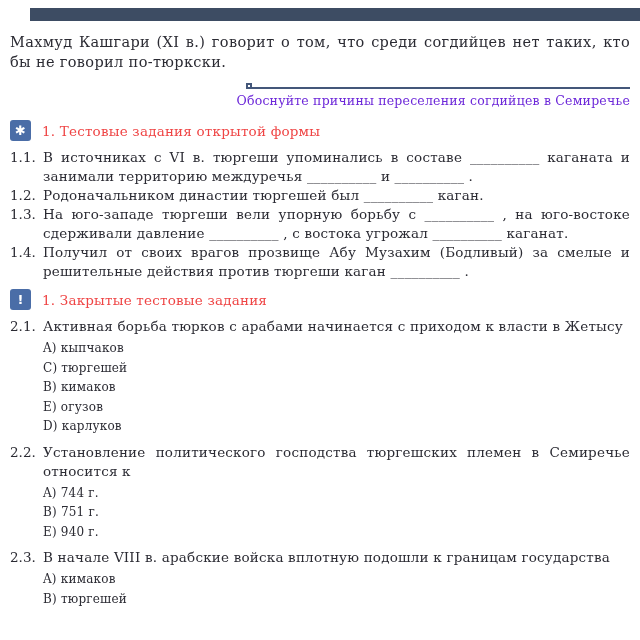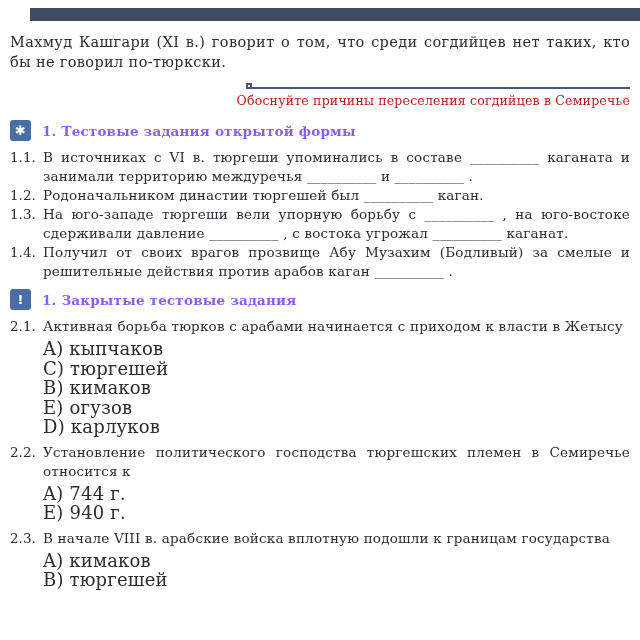--- a/index.html
+++ b/index.html
@@ -29,46 +29,46 @@
   .callout-line {
     position: absolute; top: 7px; left: 240px; right: 0; height: 0;
     border-top: 2px solid #44577a;
   }
   .callout-square {
     position: absolute; top: 3px; left: 236px; width: 6px; height: 6px;
     background: #ffffff; border: 2px solid #44577a;
   }
   .callout-text {
     position: absolute; top: 13px; right: 0;
-    color: #b91c1c; font-size: 12.5px; letter-spacing: 0.2px;
+    color: #6d28d9; font-size: 12.5px; letter-spacing: 0.2px;
     white-space: nowrap;
   }
   .section-head { display: flex; align-items: center; gap: 11px; margin: 8px 0 7px 0; }
   .icon-sq {
     width: 21px; height: 21px; flex: 0 0 21px;
     background: #4a6da7; border-radius: 3px;
     color: #ffffff;
     font-family: "DejaVu Sans", sans-serif; font-weight: bold; font-size: 13px;
     display: flex; align-items: center; justify-content: center;
   }
-  .section-title { font-size: 13.5px; font-weight: bold; color: #8b5cf6; letter-spacing: 0.2px; }
+  .section-title { font-size: 13.5px; font-weight: normal; color: #ef4444; letter-spacing: 0.2px; }
   .qitem { display: flex; align-items: flex-start; }
   .qnum {
     flex: 0 0 33px;
     font-size: 13.5px; line-height: 19px;
   }
   .qtext {
     flex: 1;
     font-size: 13.5px; line-height: 19px;
     text-align: justify; letter-spacing: 0.2px;
   }
   .options {
     list-style: none; margin: 3px 0 6px 0; padding: 0 0 0 33px;
   }
-  .options li { font-size: 18px; line-height: 19.5px; letter-spacing: 0.2px; }
+  .options li { font-size: 12px; line-height: 19.5px; letter-spacing: 0.2px; }
 </style>
 </head>
 <body>
 
 <div class="topbar"></div>
 
 <div class="content">
 
   <p class="intro">Махмуд Кашгари (XI в.) говорит о том, что среди согдийцев нет таких, кто бы не говорил по-тюркски.</p>
 
@@ -90,21 +90,21 @@
   <div class="qitem">
     <div class="qnum">1.2.</div>
     <div class="qtext">Родоначальником династии тюргешей был __________ каган.</div>
   </div>
   <div class="qitem">
     <div class="qnum">1.3.</div>
     <div class="qtext">На юго-западе тюргеши вели упорную борьбу с __________ , на юго-востоке сдерживали давление __________ , с востока угрожал __________ каганат.</div>
   </div>
   <div class="qitem">
     <div class="qnum">1.4.</div>
-    <div class="qtext">Получил от своих врагов прозвище Абу Музахим (Бодливый) за смелые и решительные действия против арабов каган __________ .</div>
+    <div class="qtext">Получил от своих врагов прозвище Абу Музахим (Бодливый) за смелые и решительные действия против тюргеши каган __________ .</div>
   </div>
 
   <div class="section-head">
     <div class="icon-sq">!</div>
     <div class="section-title">1. Закрытые тестовые задания</div>
   </div>
 
   <div class="qitem">
     <div class="qnum">2.1.</div>
     <div class="qtext">Активная борьба тюрков с арабами начинается с приходом к власти в Жетысу</div>
@@ -116,20 +116,21 @@
     <li>E) огузов</li>
     <li>D) карлуков</li>
   </ul>
 
   <div class="qitem">
     <div class="qnum">2.2.</div>
     <div class="qtext">Установление политического господства тюргешских племен в Семиречье относится к</div>
   </div>
   <ul class="options">
     <li>A) 744 г.</li>
+    <li>B) 751 г.</li>
     <li>E) 940 г.</li>
   </ul>
 
   <div class="qitem">
     <div class="qnum">2.3.</div>
     <div class="qtext">В начале VIII в. арабские войска вплотную подошли к границам государства</div>
   </div>
   <ul class="options">
     <li>A) кимаков</li>
     <li>B) тюргешей</li>

